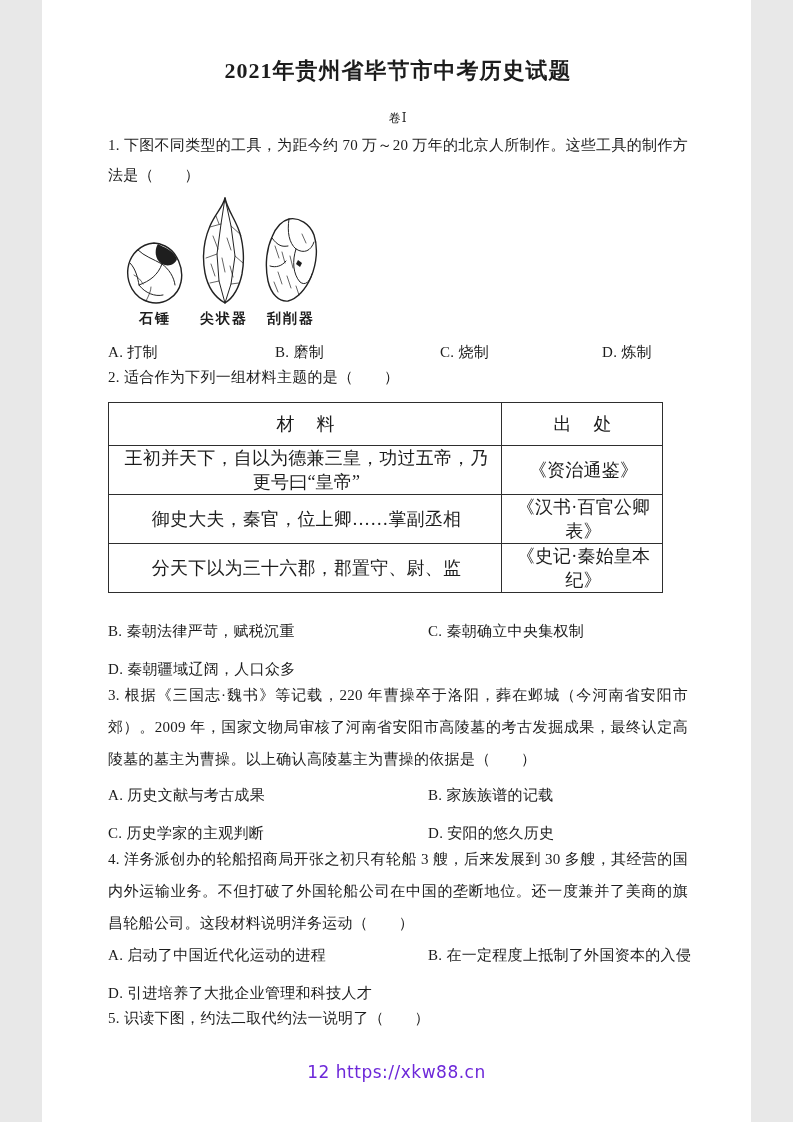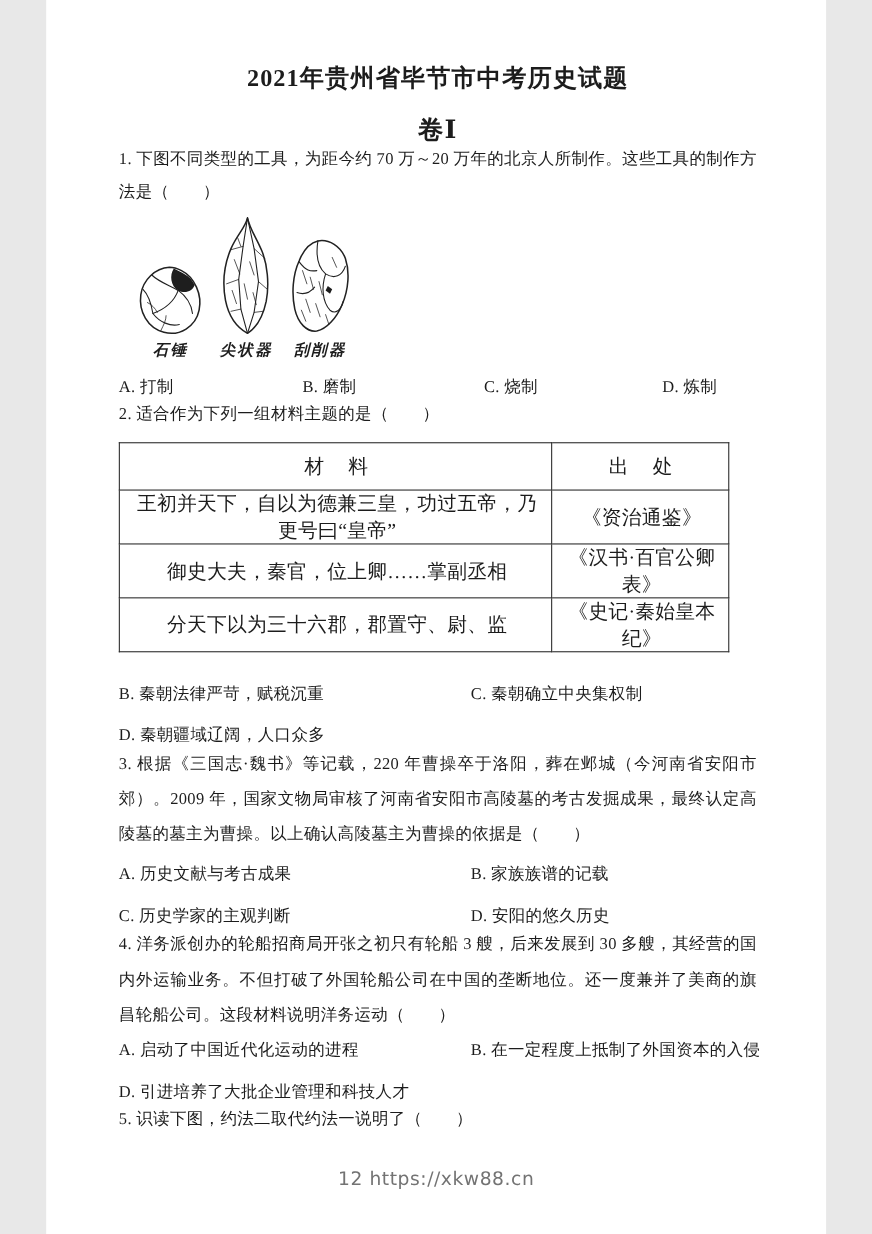--- a/index.html
+++ b/index.html
@@ -18,23 +18,23 @@
   .title {
     margin: 56px 0 0 0;
     font-size: 22px;
     line-height: 30px;
     font-weight: 700;
     text-align: center;
     letter-spacing: 1px;
   }
   .subtitle {
     margin: 20px 0 0 0;
-    font-size: 23px;
+    font-size: 12px;
     line-height: 24px;
-    font-weight: 700;
+    font-weight: 400;
     text-align: center;
     letter-spacing: 1px;
   }
 
   p.stem {
     margin: 0;
     font-size: 15px;
     line-height: 30px;
     letter-spacing: 0.3px;
     text-align: justify;
@@ -48,21 +48,20 @@
   .tools-figure {
     margin: 6px 0 0 16px;
     display: flex;
     align-items: flex-end;
     gap: 10px;
   }
   .tool { display: flex; flex-direction: column; align-items: center; }
   .tool-label {
     margin-top: 4px;
     font-size: 14px;
-    font-style: italic;
     font-weight: 700;
     letter-spacing: 2px;
     white-space: nowrap;
   }
 
   
   .options {
     display: grid;
     font-size: 15px;
     line-height: 20px;
@@ -105,21 +104,21 @@
   col.c-source { width: 161px; }
 
   .footer {
     position: absolute;
     top: 1062px;
     left: 0;
     width: 100%;
     text-align: center;
     font-family: "DejaVu Sans", "Liberation Sans", sans-serif;
     font-size: 17px;
-    color: #737373;
+    color: #6d28d9;
     letter-spacing: 0.5px;
   }
 
   svg .ln { fill: none; stroke: #222; stroke-width: 1; stroke-linecap: round; }
   svg .ln-thin { fill: none; stroke: #222; stroke-width: 0.7; stroke-linecap: round; }
   svg .outline { fill: #fff; stroke: #222; stroke-width: 1.4; stroke-linejoin: round; }
 </style>
 </head>
 <body>
 

